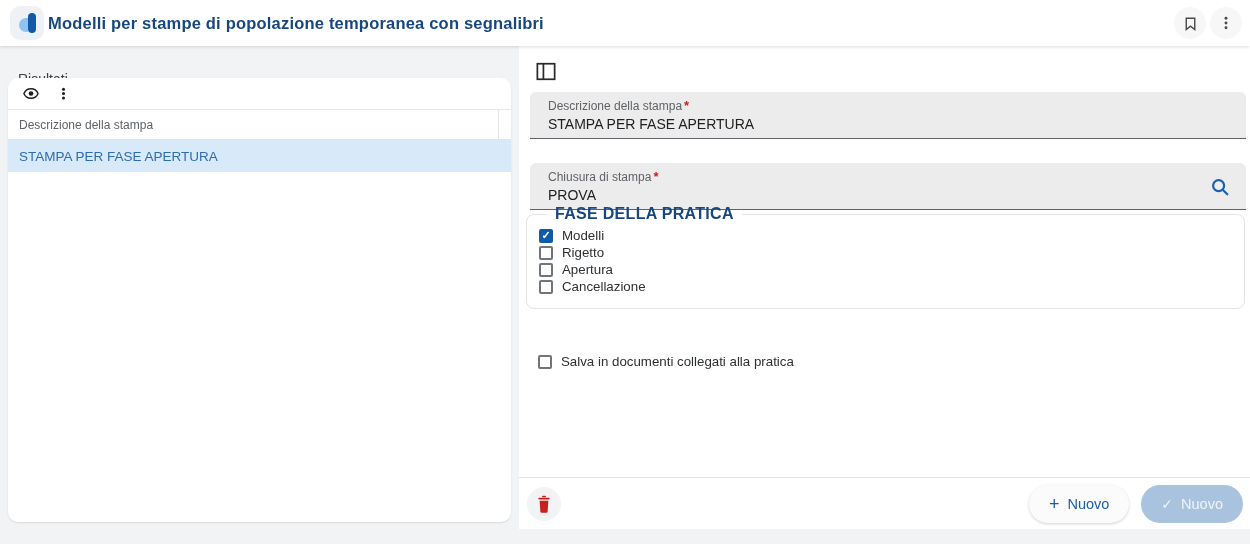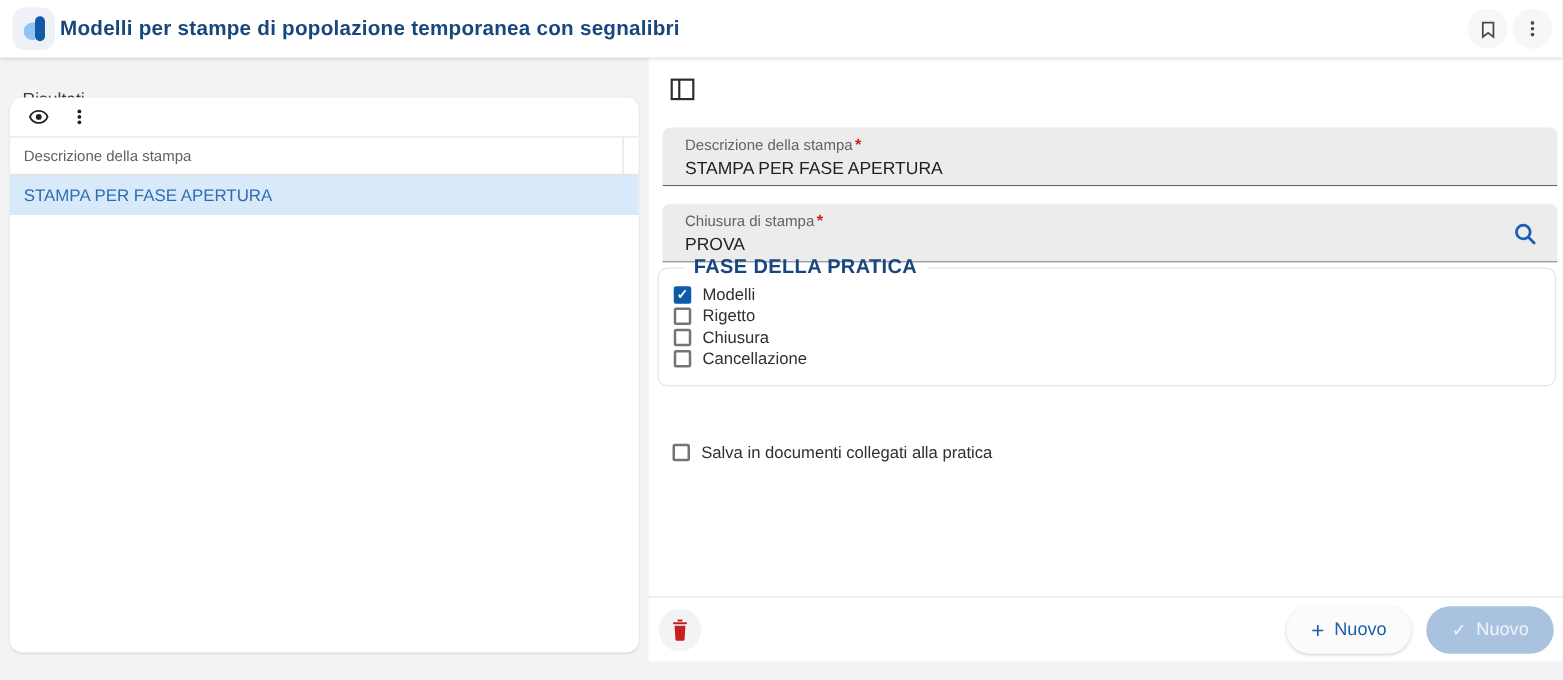--- a/index.html
+++ b/index.html
@@ -76,21 +76,21 @@
   }
   .panel-toggle { position:absolute; left:12px; top:12px; width:30px; height:26px; display:flex; align-items:center; justify-content:center; background:none; border:none; cursor:pointer; border-radius:50%; }
 
   .field {
     position:absolute; left:11px; right:4px; height:47px;
     background:#ececec; border-radius:6px 6px 0 0;
     border-bottom:1px solid #5f6368;
     padding:7px 40px 0 18px;
     cursor:text;
   }
-  .field-1 { top:56px; }
+  .field-1 { top:46px; }
   .field-2 { top:117px; }
   .field-label { font-size:12px; color:#5f6368; line-height:14px; }
   .req { color:#c5221f; font-size:13px; font-weight:bold; margin-left:2px; }
   .field-value { font-size:14px; color:#202124; line-height:20px; margin-top:1px; }
   .field .search-btn {
     position:absolute; right:14px; top:12px; width:24px; height:24px;
     background:none; border:none; cursor:pointer; display:flex; align-items:center; justify-content:center;
   }
 
   .fase-fieldset {
@@ -227,21 +227,21 @@
     <div class="cb-row">
       <span class="cb checked">✓</span>
       <span class="cb-label">Modelli</span>
     </div>
     <div class="cb-row">
       <span class="cb">✓</span>
       <span class="cb-label">Rigetto</span>
     </div>
     <div class="cb-row">
       <span class="cb">✓</span>
-      <span class="cb-label">Chiusura</span>
+      <span class="cb-label">Apertura</span>
     </div>
     <div class="cb-row">
       <span class="cb">✓</span>
       <span class="cb-label">Cancellazione</span>
     </div>
   </fieldset>
 
   <div class="cb-row standalone-cb">
     <span class="cb">✓</span>
     <span class="cb-label">Salva in documenti collegati alla pratica</span>

